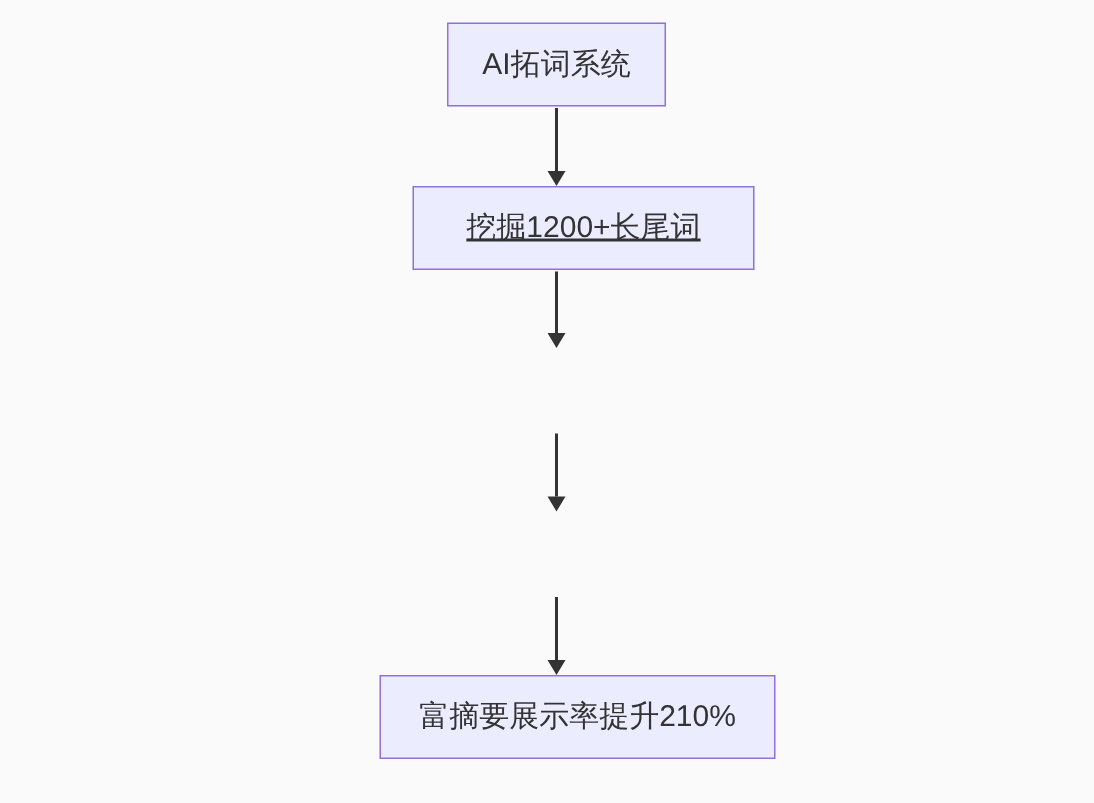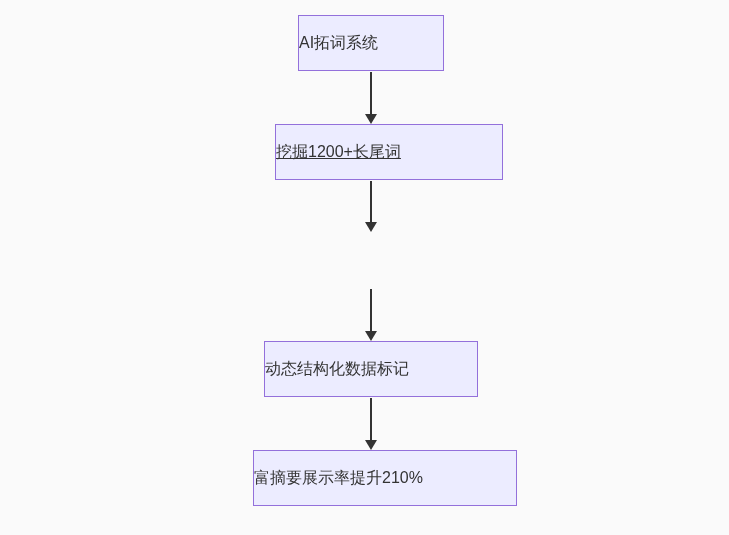--- a/index.html
+++ b/index.html
@@ -22,22 +22,22 @@
     height: 535px;
     background: var(--background);
   }
   .node {
     position: absolute;
     background: var(--node-fill);
     border: 1px solid var(--node-border);
     color: var(--node-text);
     display: flex;
     align-items: center;
-    justify-content: flex-start;
-    font-size: 16px;
+    justify-content: center;
+    font-size: 20px;
     line-height: 1.2;
     text-align: center;
     white-space: nowrap;
   }
   .n0 { left: 298px; top: 15px;  width: 146px; height: 56px; }
   .n1 { left: 275px; top: 124px; width: 228px; height: 56px; text-decoration: underline; }
   .n2 { left: 260px; top: 232px; width: 222px; height: 56px; }
   .n3 { left: 264px; top: 341px; width: 214px; height: 56px; }
   .n4 { left: 253px; top: 450px; width: 264px; height: 56px; }
   .arrow {
@@ -85,23 +85,20 @@
     <div class="line"></div>
     <div class="head"></div>
   </div>
 
 
   <div class="arrow a2">
     <div class="line"></div>
     <div class="head"></div>
   </div>
 
-  <div class="node n3">
-    <span>动态结构化数据标记</span>
-  </div>
 
   <div class="arrow a3">
     <div class="line"></div>
     <div class="head"></div>
   </div>
 
   <div class="node n4">
     <span>富摘要展示率提升210%</span>
   </div>
 

